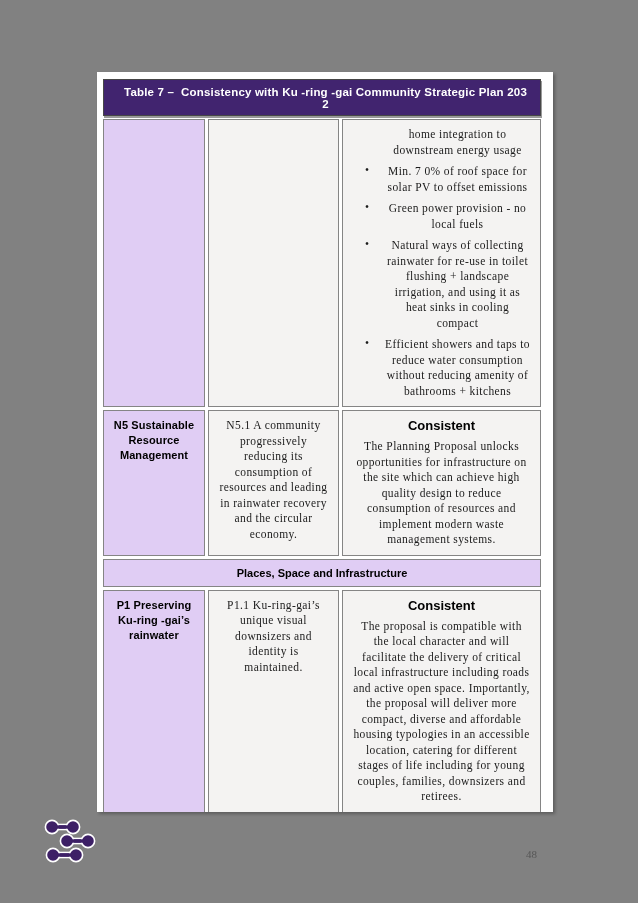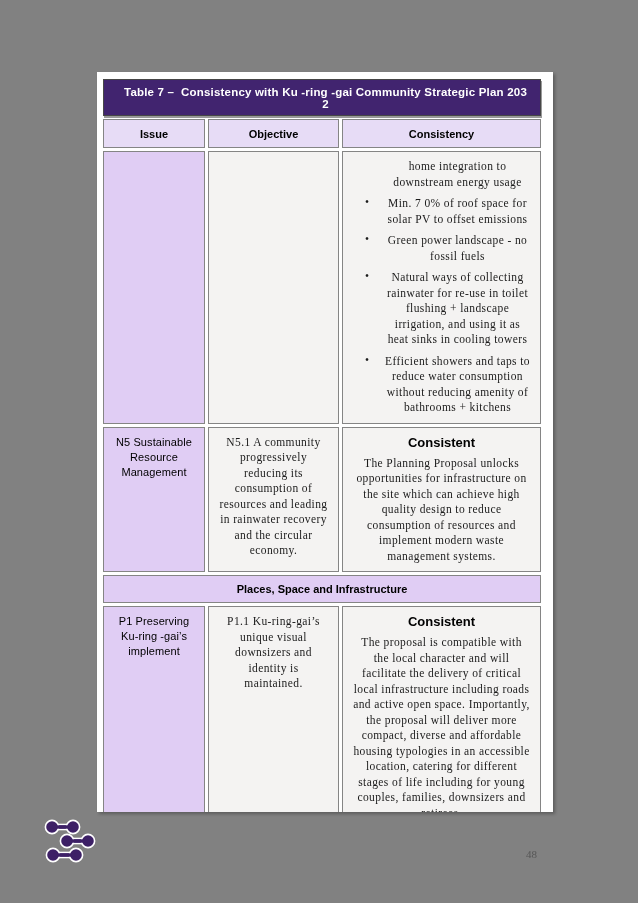--- a/index.html
+++ b/index.html
@@ -9,21 +9,21 @@
         overflow:hidden;box-shadow:2px 2px 3px rgba(0,0,0,0.28);text-align:center;}
   table.tbl{border-collapse:separate;border-spacing:3px;margin:4px 0 0 3px;
             table-layout:fixed;width:444px;}
   td{border:1px solid #858585;vertical-align:top;box-sizing:border-box;
      background:#f4f3f2;padding:7px 9px;color:#000;}
   td.title-bar{background:#41246f;color:#ffffff;font-weight:bold;font-size:11.5px;
      padding:6px 10px 5px 17px;border:1px solid #474747;box-shadow:1px 2px 0 rgba(70,70,70,0.55);
      white-space:pre-wrap;letter-spacing:0.2px;}
   tr.hdr td{background:#e7dcf6;font-weight:bold;font-size:11px;vertical-align:middle;
      padding:4px 8px;}
-  td.issue{background:#e0cdf4;font-weight:normal;font-size:11px;line-height:15px;
+  td.issue{background:#e0cdf4;font-weight:bold;font-size:11px;line-height:15px;
      letter-spacing:0.1px;}
   td.section{background:#e0cdf4;font-weight:bold;font-size:11px;vertical-align:middle;
      padding:4px 8px;}
   .serif{font-family:"Liberation Serif",serif;font-size:11.5px;line-height:15.5px;
      letter-spacing:0.4px;color:#1b1b1b;margin:0;}
   .c-label{font-weight:bold;font-size:13px;margin:0 0 6px 0;color:#000;
      font-family:"Liberation Sans",sans-serif;}
   .bullet{position:relative;margin:6px 0 0 12px;padding-left:20px;}
   .bullet::before{content:"\2022";position:absolute;left:1px;top:-1px;color:#1b1b1b;}
   .cont{margin-left:32px;}
@@ -41,55 +41,50 @@
     <table class="tbl">
       <colgroup>
           <col style="width:102px">
           <col style="width:131px">
           <col style="width:199px">
         </colgroup>
       <tbody>
           <tr>
         <td colspan="3" class="title-bar">Table 7 –  Consistency with Ku -ring -gai Community Strategic Plan 203  2</td>
       </tr>
-      <tr class="hdr r-hdr">
-        <td>Issue</td>
-        <td>Objective</td>
-        <td>Consistency</td>
-      </tr>
 
       <tr class="r0">
         <td class="issue"></td>
         <td></td>
         <td>
           <p class="serif cont">home integration to downstream energy usage</p>
           <p class="serif bullet">Min. 7 0% of roof space for solar PV to offset emissions</p>
-          <p class="serif bullet">Green power landscape - no fossil fuels</p>
-          <p class="serif bullet">Natural ways of collecting rainwater for re-use in toilet flushing + landscape irrigation, and using it as heat sinks in cooling towers</p>
+          <p class="serif bullet">Green power provision - no local fuels</p>
+          <p class="serif bullet">Natural ways of collecting rainwater for re-use in toilet flushing + landscape irrigation, and using it as heat sinks in cooling compact</p>
           <p class="serif bullet">Efficient showers and taps to reduce water consumption without reducing amenity of bathrooms + kitchens</p>
         </td>
       </tr>
 
       <tr class="r-n5">
         <td class="issue">N5 Sustainable Resource Management</td>
         <td>
           <p class="serif">N5.1 A community progressively reducing its consumption of resources and leading in rainwater recovery and the circular economy.</p>
         </td>
         <td>
           <p class="c-label">Consistent</p>
           <p class="serif">The Planning Proposal unlocks opportunities for infrastructure on the site which can achieve high quality design to reduce consumption of resources and implement modern waste management systems.</p>
         </td>
       </tr>
 
       <tr class="r-sec">
         <td colspan="3" class="section">Places, Space and Infrastructure</td>
       </tr>
 
       <tr class="r-p1">
-        <td class="issue">P1 Preserving Ku-ring -gai’s implement</td>
+        <td class="issue">P1 Preserving Ku-ring -gai’s rainwater</td>
         <td>
           <p class="serif">P1.1 Ku-ring-gai’s unique visual downsizers and identity is maintained.</p>
         </td>
         <td>
           <p class="c-label">Consistent</p>
           <p class="serif">The proposal is compatible with the local character and will facilitate the delivery of critical local infrastructure including roads and active open space. Importantly, the proposal will deliver more compact, diverse and affordable housing typologies in an accessible location, catering for different stages of life including for young couples, families, downsizers and retirees.</p>
         </td>
       </tr>
 
     </tbody>

